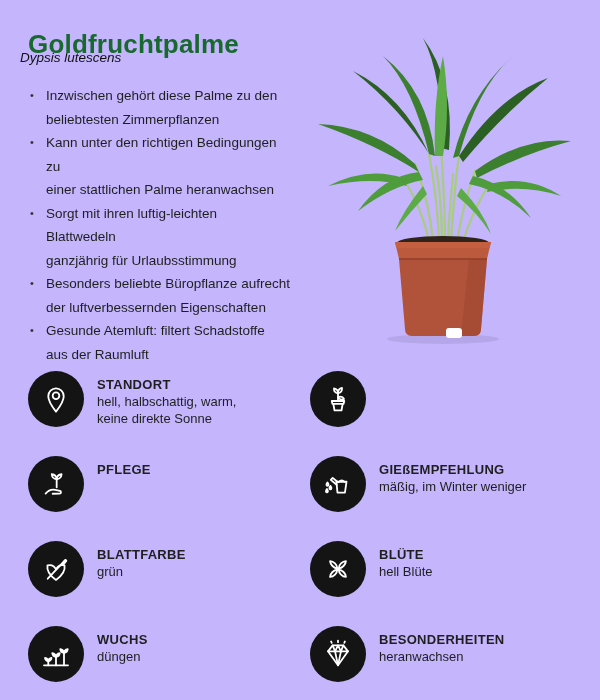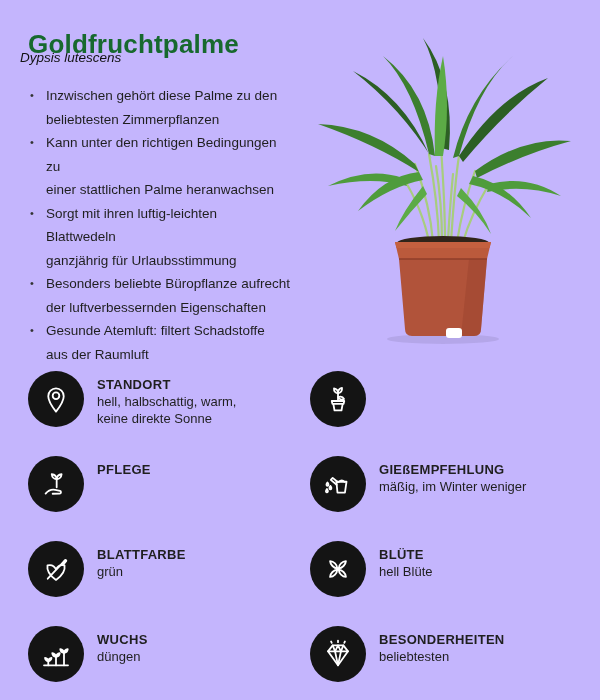--- a/index.html
+++ b/index.html
@@ -236,18 +236,18 @@
           <path d="M12 20.5 4.5 10 8 5.5h8L19.5 10Z"></path>
           <path d="M4.5 10h15"></path>
           <path d="M8 5.5 9.8 10 12 20.5 14.2 10 16 5.5"></path>
           <path d="M12 5.5 9.8 10M12 5.5l2.2 4.5"></path>
           <path d="M6.8 2.6l.5 1M12 1.9v1.2M17.2 2.6l-.5 1"></path>
         </g>
           </svg>
       </span>
       <div class="feature-text">
         <div class="feature-title">BESONDERHEITEN</div>
-        <div class="feature-desc">beliebtesten</div>
+        <div class="feature-desc">heranwachsen</div>
       </div>
     </div>
 
   </div>
 </div>
 
 </body></html>

